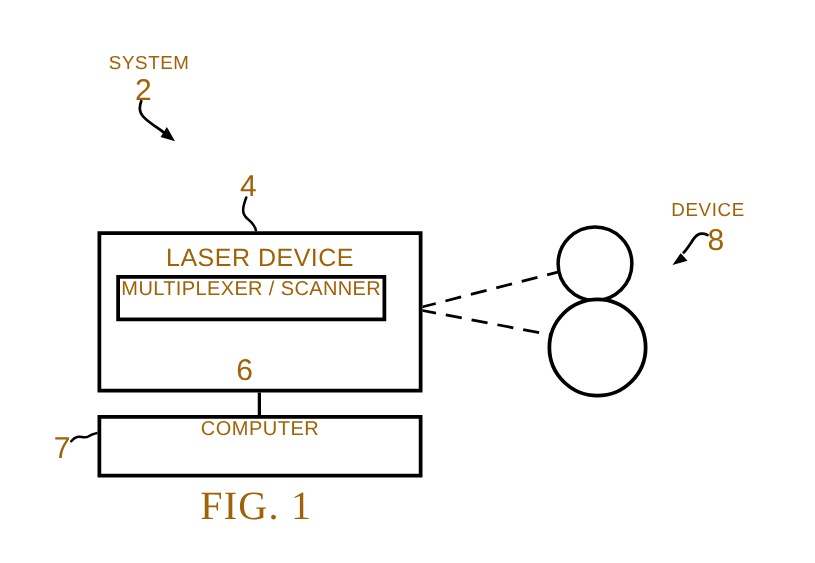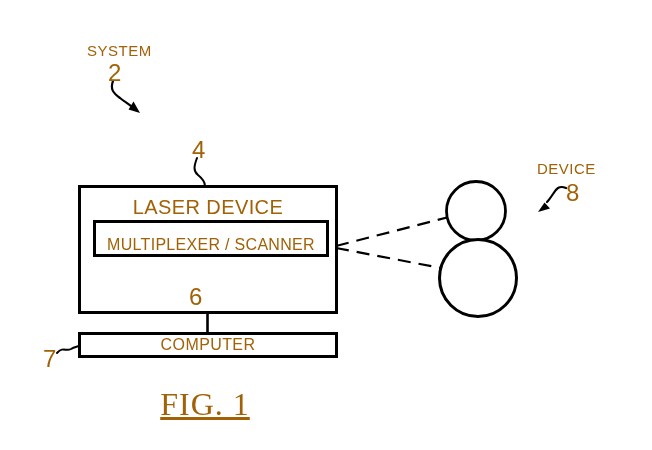--- a/index.html
+++ b/index.html
@@ -30,35 +30,35 @@
     border:3px solid #000;
     background:#fff;
     box-sizing:border-box;
   }
   .laser-box{left:78px;top:185px;width:260px;height:129px;}
   .laser-title{
     position:absolute;left:0;top:9px;width:100%;
     text-align:center;font-size:20px;letter-spacing:0.4px;line-height:1;
   }
   .mux-box{
-    position:absolute;left:12px;top:32px;width:236px;height:37px;
+    position:absolute;left:12px;top:32px;width:216px;height:37px;
     border:3px solid #000;box-sizing:border-box;background:#fff;
-    display:flex;align-items:flex-end;justify-content:center;
+    display:flex;align-items:flex-start;justify-content:center;
     font-size:16px;letter-spacing:0.3px;white-space:nowrap;
   }
   .computer-box{
-    left:78px;top:332px;width:260px;height:26px;
-    display:flex;align-items:center;justify-content:center;
+    left:78px;top:332px;width:260px;height:50px;
+    display:flex;align-items:flex-start;justify-content:center;
     font-size:16px;letter-spacing:0.4px;
   }
   .fig-caption{
     position:absolute;left:140px;top:388px;width:130px;
     text-align:center;
     font-family:"Liberation Serif",serif;
-    font-size:32px;letter-spacing:1px;line-height:1;text-decoration:underline;
+    font-size:32px;letter-spacing:1px;line-height:1;
   }
 </style>
 </head>
 <body>
 
 <div class="stage">
 
   <svg class="layer" viewBox="0 0 652 450">
 
     <line x1="207.5" y1="312" x2="207.5" y2="334" stroke="#000" stroke-width="2.6"></line>

